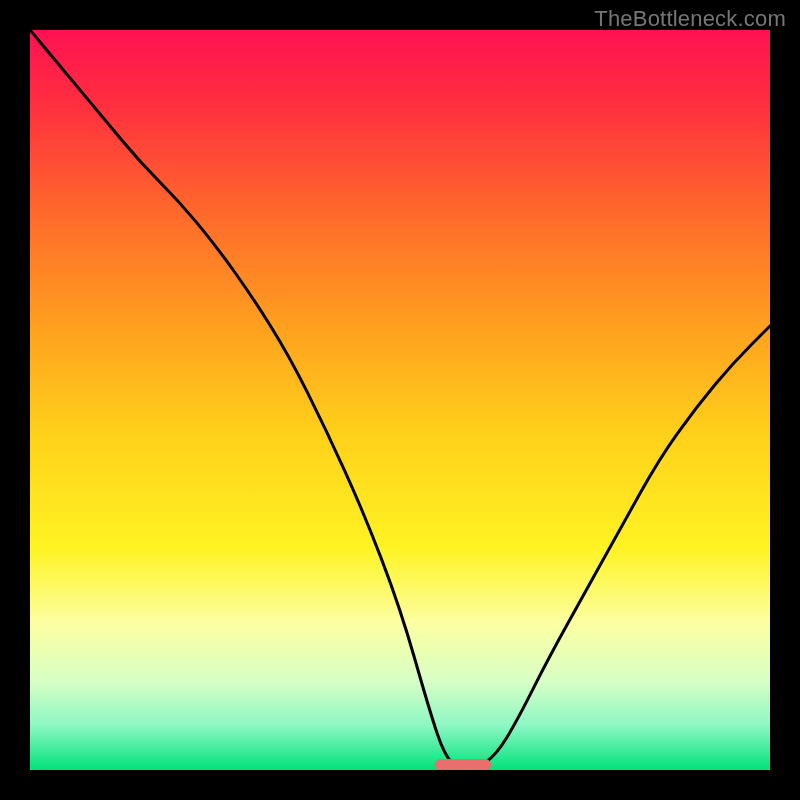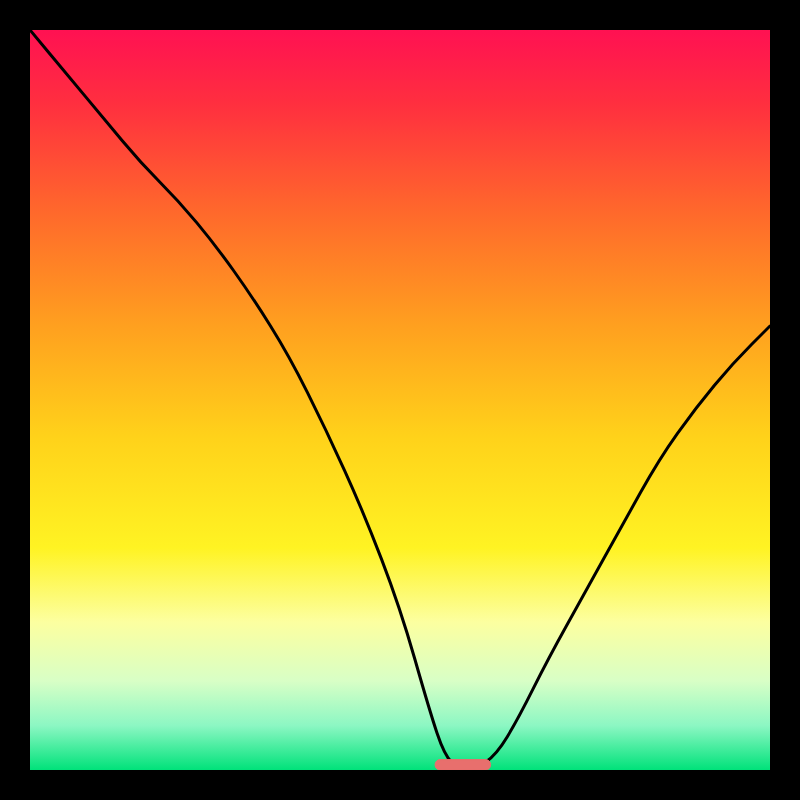--- a/index.html
+++ b/index.html
@@ -62,14 +62,15 @@
             <stop offset="94%" stop-color="#8cf7c3"></stop>
             <stop offset="100%" stop-color="#00e27a"></stop>
           </linearGradient>
       </defs>
       <rect id="bg-rect" x="0" y="0" width="740" height="740" fill="url(#bg-grad)"></rect>
       <path id="curve-path" fill="none" stroke-width="3" stroke-linecap="round" stroke-linejoin="round" d="M 0.0 0.0 Q 0.0 0.0 18.5 22.2 Q 37.0 44.4 55.5 66.6 Q 74.0 88.8 92.5 111.0 Q 111.0 133.2 129.5 151.7 Q 148.0 170.2 166.5 192.4 Q 185.0 214.6 203.5 240.5 Q 222.0 266.4 240.5 296.0 Q 259.0 325.6 277.5 362.6 Q 296.0 399.6 314.5 440.3 Q 333.0 481.0 351.5 529.1 Q 370.0 577.2 384.8 629.0 Q 399.6 680.8 407.0 703.0 Q 414.4 725.2 421.8 732.6 Q 429.2 740.0 436.6 740.0 Q 444.0 740.0 455.1 732.6 Q 466.2 725.2 477.3 706.7 Q 488.4 688.2 503.2 658.6 Q 518.0 629.0 536.5 595.7 Q 555.0 562.4 573.5 529.1 Q 592.0 495.8 610.5 462.5 Q 629.0 429.2 647.5 403.3 Q 666.0 377.4 684.5 355.2 Q 703.0 333.0 721.5 314.5 T 740.0 296.0" stroke="#000000"></path>
       <rect id="marker-rect" rx="5" ry="5" x="405.1" y="729.6" width="55.5" height="10.4" fill="#e86f6d" stroke="#e86f6d"></rect>
     </svg>
   </div>
 
+  <div class="watermark">TheBottleneck.com</div>
 
 </div>
 
 </body></html>

